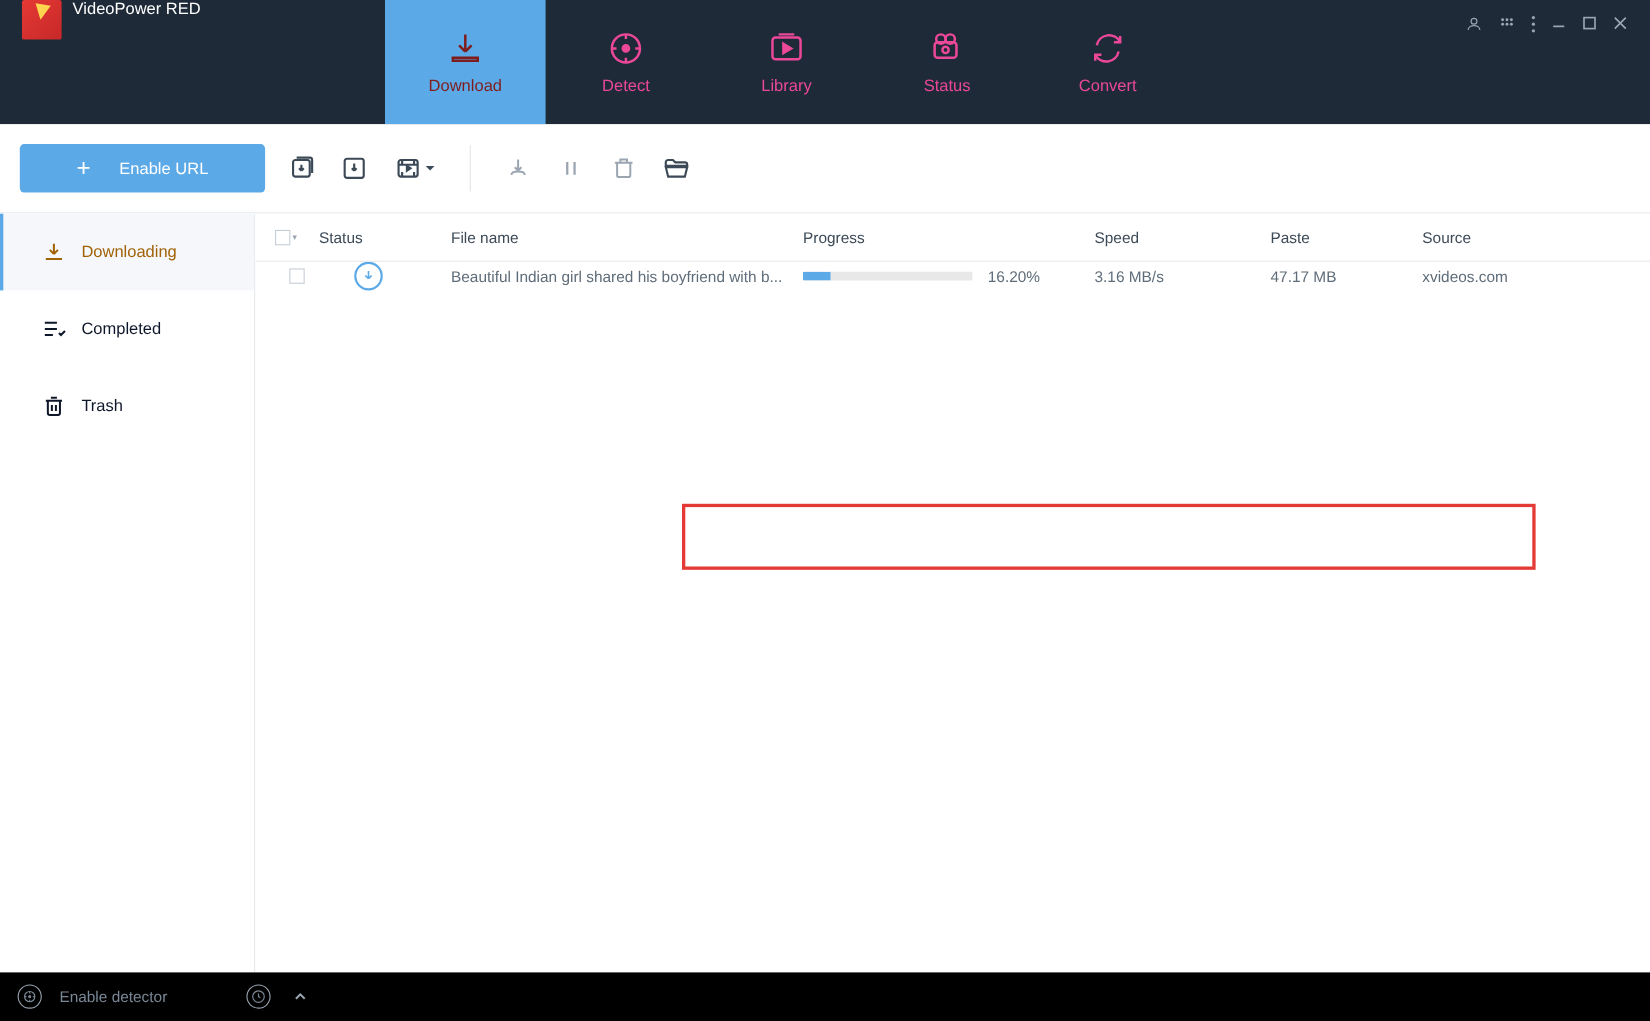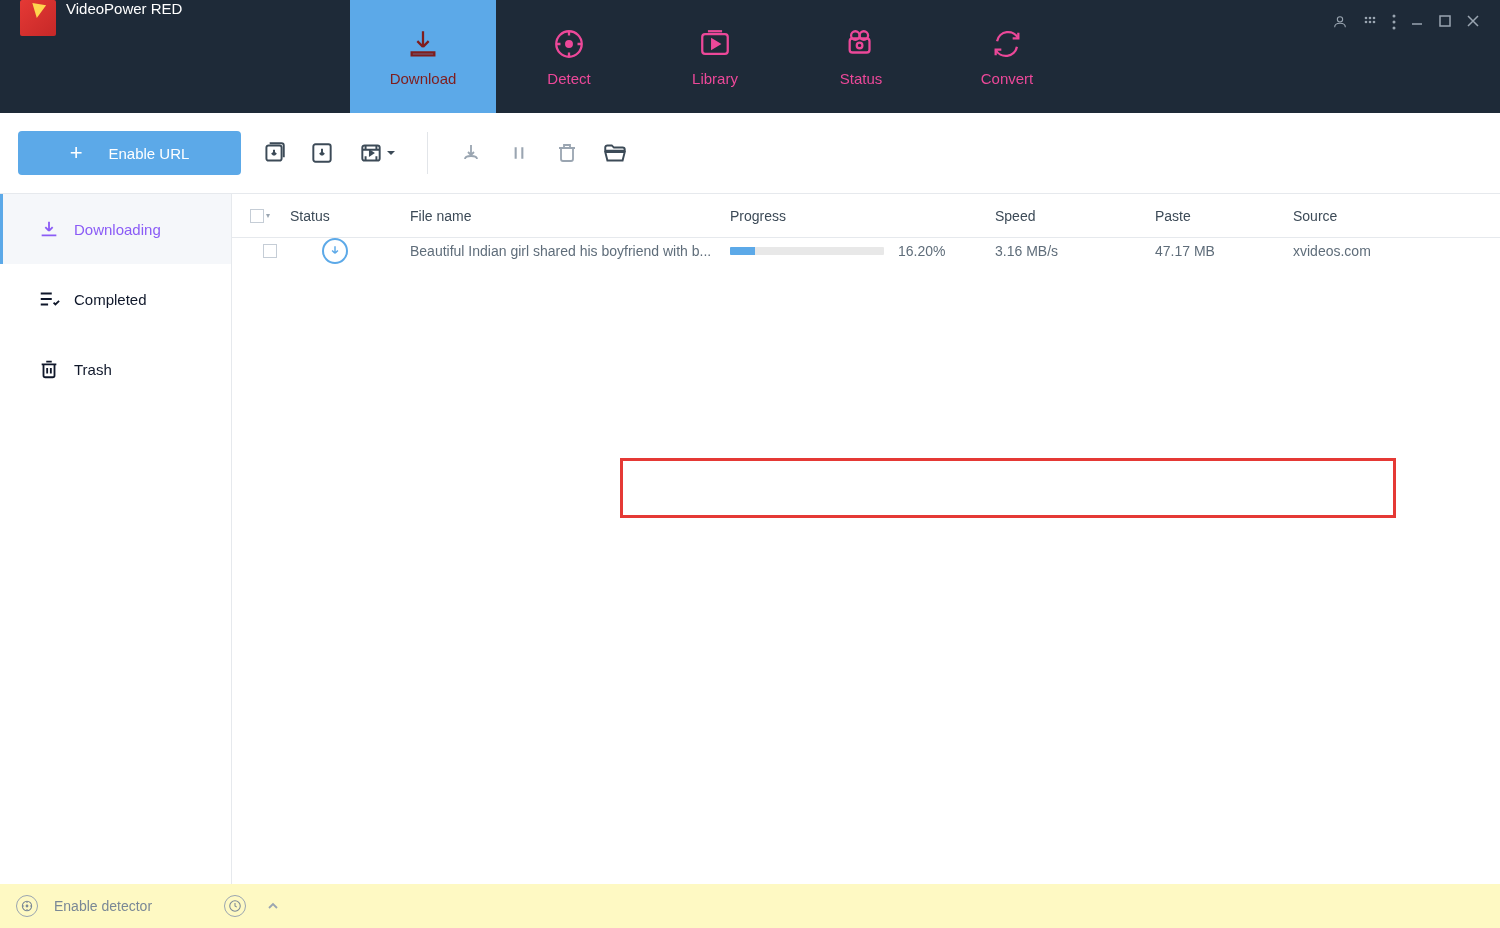--- a/index.html
+++ b/index.html
@@ -19,21 +19,21 @@
 .toolbar-row{height:80px;display:flex;align-items:center;padding:0 18px;gap:18px;background:#fff}
 .paste-url{width:223px;height:44px;background:#5ca9e8;border:none;border-radius:4px;color:#fff;font-size:15px;display:flex;align-items:center;justify-content:center;gap:26px;cursor:pointer}
 .plus{font-size:22px;font-weight:300}
 .tool-icons{display:flex;align-items:center;gap:18px}
 .tool-btn{width:30px;height:30px;display:flex;align-items:center;justify-content:center;cursor:pointer;color:#3c4a57}
 .divider{width:1px;height:42px;background:#e2e5e9;margin:0 10px}
 .tool-btn.gray{color:#9aa5b1}
 .content{display:flex;flex:1;overflow:hidden}
 .sidebar{width:232px;border-right:1px solid #e6e9ed;background:#fff;display:flex;flex-direction:column}
 .side-item{height:70px;display:flex;align-items:center;gap:14px;padding:0 20px 0 38px;cursor:pointer;font-size:15px;color:#0f172a;position:relative}
-.side-item.active{color:#8b5cf6;background:#f5f7fa}
+.side-item.active{color:#a16207;background:#f5f7fa}
 .side-item.active::before{content:"";position:absolute;left:0;top:0;bottom:0;width:3px;background:#5ca9e8}
 .side-icon{width:22px;height:22px;display:flex;align-items:center;justify-content:center}
 .main{flex:1;display:flex;flex-direction:column;overflow:hidden}
 .table-header{height:44px;display:flex;align-items:center;padding:0 18px;border-bottom:1px solid #e6e9ed;font-size:14px;color:#3c4a57;font-weight:500;background:#fff}
 .col-check{width:40px;display:flex;align-items:center;gap:2px}
 .chk{width:14px;height:14px;border:1px solid #c5cdd6;background:#fff;cursor:pointer}
 .tri{font-size:8px;color:#9aa5b1}
 .col-status{width:120px}
 .col-file{width:320px}
 .col-prog{width:265px}
@@ -41,21 +41,21 @@
 .col-size{width:138px}
 .col-source{width:110px}
 .table-body{flex:1;overflow:auto}
 .row{display:flex;align-items:center;padding:0 4px;font-size:14px;color:#5f6d7a}
 .row .col-check{justify-content:center}
 .status-icon{width:26px;height:26px;border:2px solid #5ca9e8;border-radius:50%;display:flex;align-items:center;justify-content:center;color:#5ca9e8;margin-left:32px}
 .filename{white-space:nowrap;overflow:hidden;text-overflow:ellipsis}
 .prog-cell{display:flex;align-items:center;gap:14px}
 .prog-bar{width:154px;height:8px;background:#e8e8e8;border-radius:1px;overflow:hidden}
 .prog-fill{height:100%;background:#5ca9e8}
-.footer{height:44px;border-top:0;background:#fef9c3;display:flex;align-items:center;padding:0 16px;gap:16px;font-size:14px;color:#7a8896}
+.footer{height:44px;border-top:0;background:#000000;display:flex;align-items:center;padding:0 16px;gap:16px;font-size:14px;color:#7a8896}
 .f-icon{width:22px;height:22px;display:flex;align-items:center;justify-content:center;border:1.5px solid #9aa5b1;border-radius:50%;cursor:pointer}
 .f-small{width:22px;height:22px;display:flex;align-items:center;justify-content:center;cursor:pointer;color:#9aa5b1}
 svg{display:block}
 .main-divider{height:1px;background:#e6e9ed}
 </style>
 </head>
 <body>
 
 <div class="titlebar">
   <div class="logo-area">

